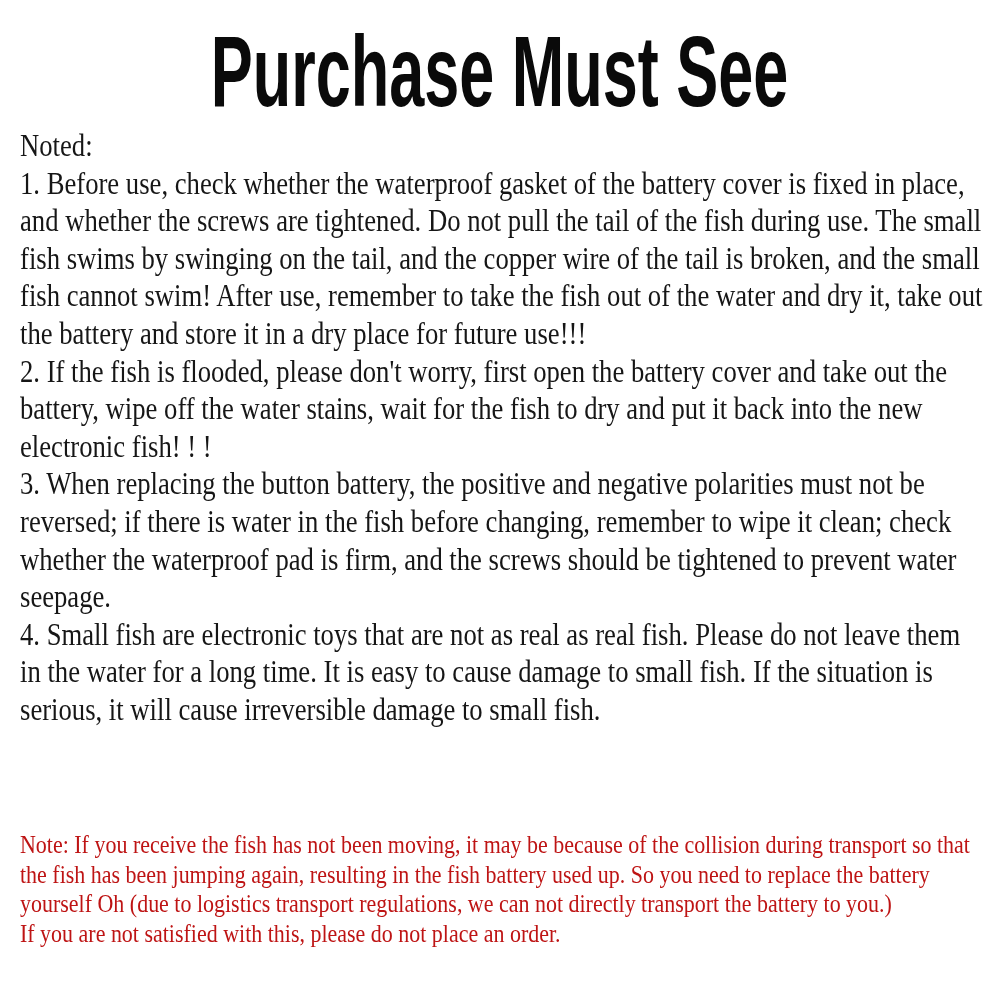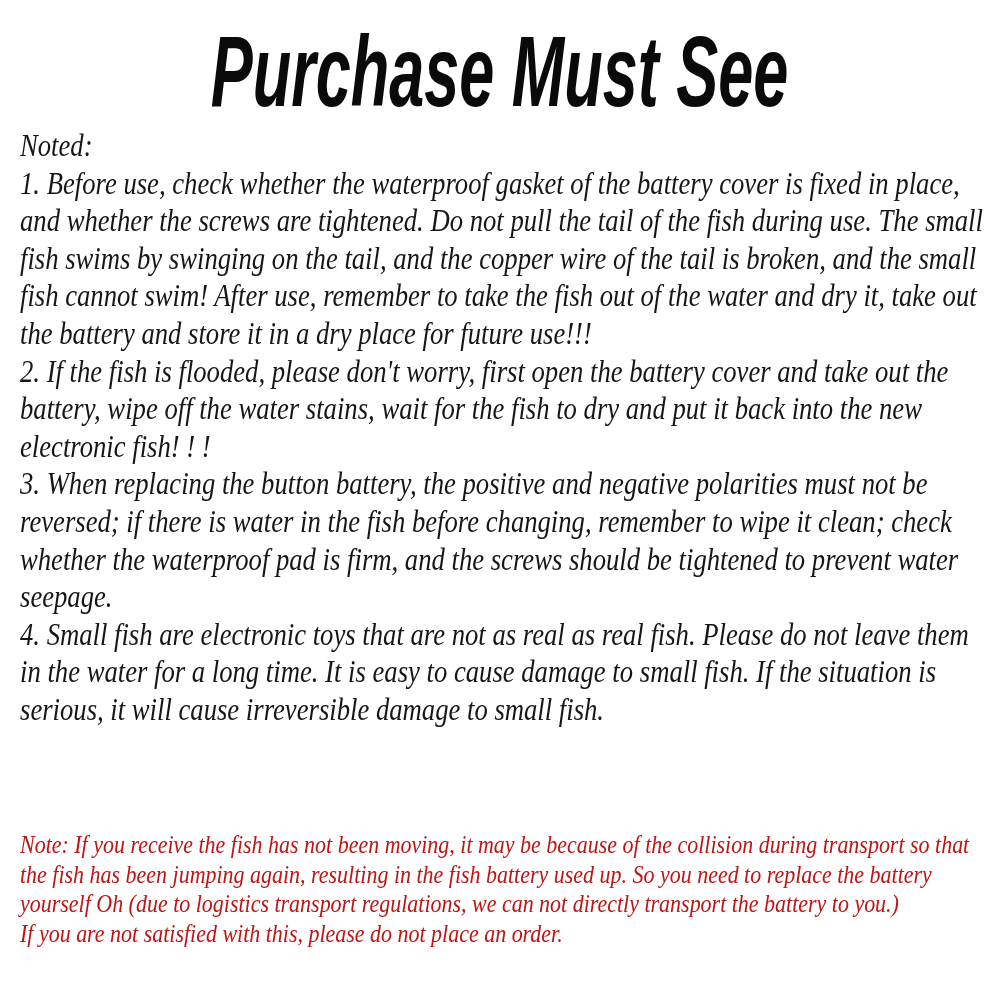--- a/index.html
+++ b/index.html
@@ -7,21 +7,20 @@
     padding: 0;
     background: #ffffff;
   }
   .page {
     position: relative;
     width: 1000px;
     height: 1000px;
     background: var(--bg-color, #ffffff);
     overflow: hidden;
     font-family: "Liberation Serif", serif;
-    font-style: italic;
   }
   .title-wrap {
     position: absolute;
     top: 19px;
     left: 0;
     width: 1000px;
     text-align: center;
   }
   .page-title {
     display: inline-block;

